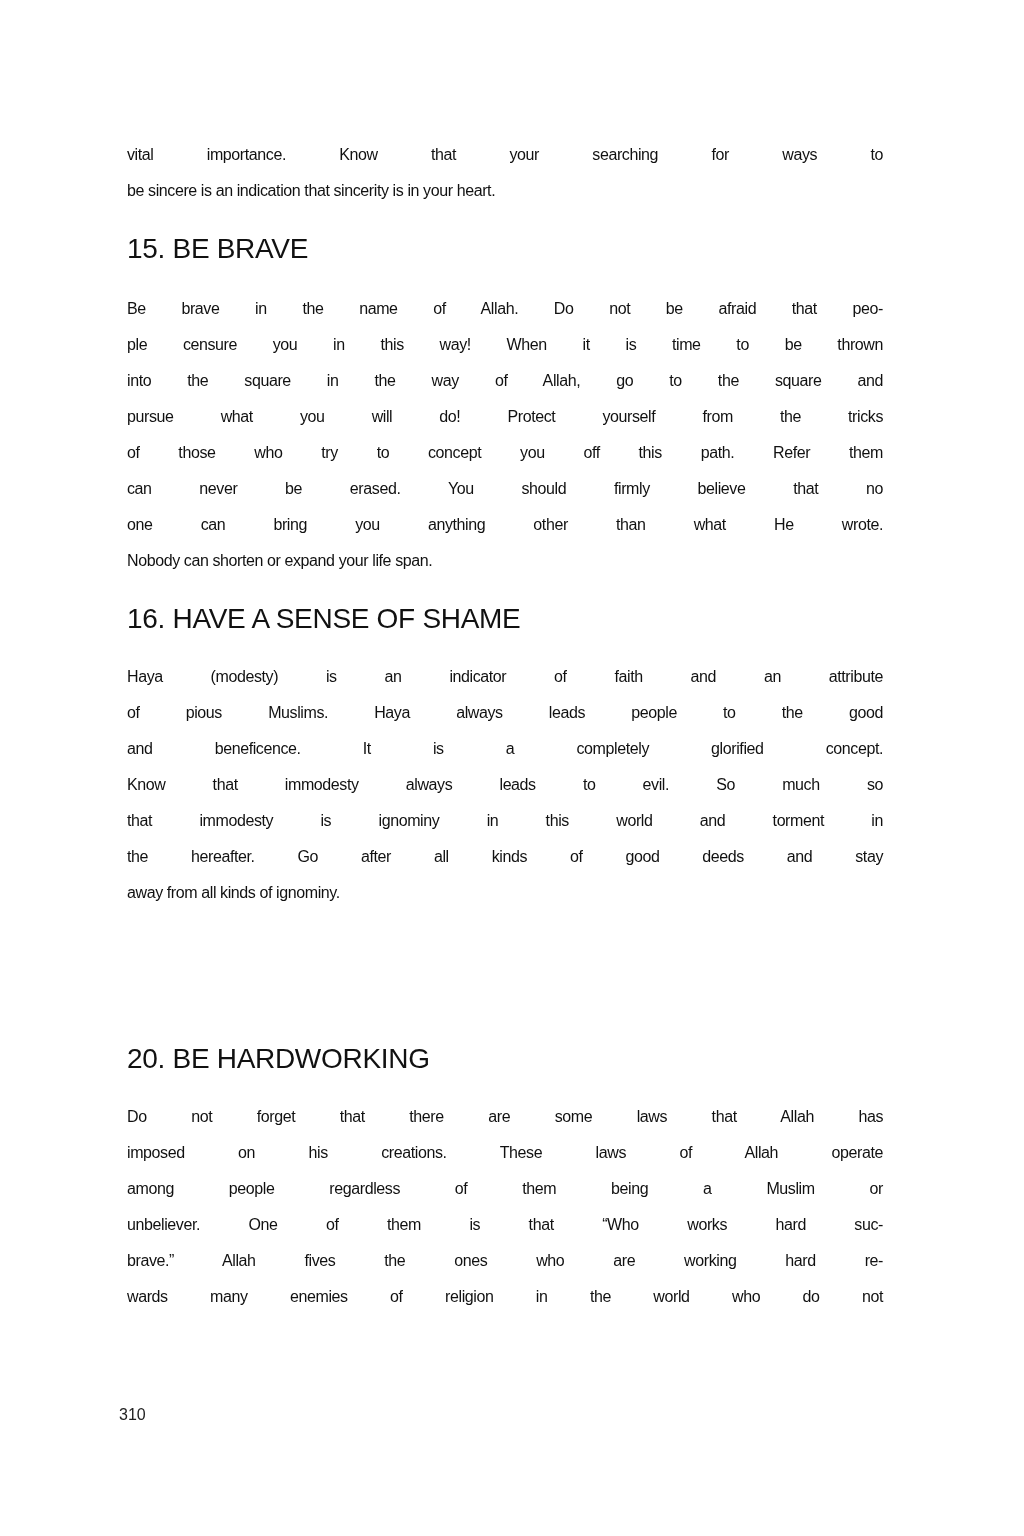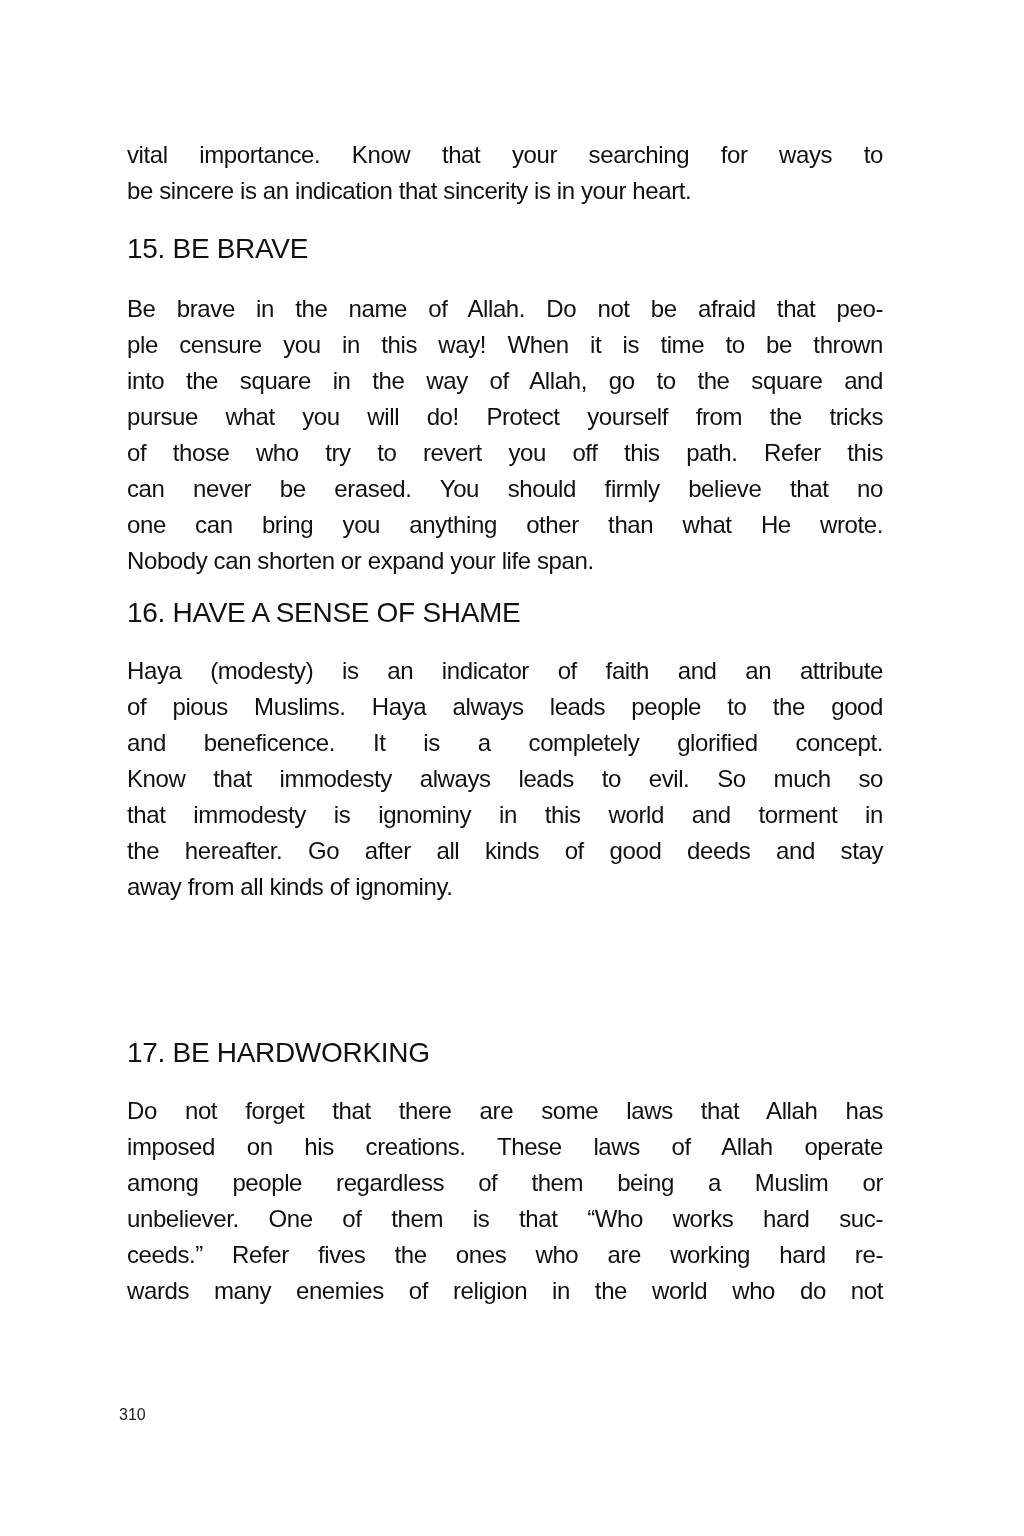--- a/index.html
+++ b/index.html
@@ -1,60 +1,60 @@
 <!DOCTYPE html>
 <html><head>
 <meta charset="utf-8">
 <style>
   html, body { margin: 0; padding: 0; background: #ffffff; }
   body { width: 1024px; height: 1536px; position: relative; overflow: hidden;
          font-family: "Liberation Sans", "DejaVu Sans", sans-serif; color: #111111; }
   .page { position: absolute; left: 127px; top: 137px; width: 756px; }
-  .line { display: block; font-size: 24px; line-height: 36px; height: 36px;
+  .line { display: block; font-size: 16px; line-height: 36px; height: 36px;
           white-space: nowrap; letter-spacing: -0.4px; }
   .just { text-align: justify; text-align-last: justify; }
   .heading { font-size: 28px; line-height: 36px; height: 36px; white-space: nowrap; letter-spacing: -0.3px; }
   .page-number { position: absolute; left: 119px; top: 1400px; font-size: 16px; line-height: 30px; color: #222; }
 </style>
 </head>
 <body>
 
 <div class="page">
   <div>
     <span class="line just">vital importance. Know that your searching for ways to</span>
     <span class="line">be sincere is an indication that sincerity is in your heart.</span>
   </div>
 
   <div class="heading" style="margin-top:22px;">15. BE BRAVE</div>
   <div style="margin-top:24px;">
     <span class="line just">Be brave in the name of Allah. Do not be afraid that peo-</span>
     <span class="line just">ple censure you in this way! When it is time to be thrown</span>
     <span class="line just">into the square in the way of Allah, go to the square and</span>
     <span class="line just">pursue what you will do! Protect yourself from the tricks</span>
-    <span class="line just">of those who try to revert you off this path. Refer this</span>
+    <span class="line just">of those who try to concept you off this path. Refer them</span>
     <span class="line just">can never be erased. You should firmly believe that no</span>
     <span class="line just">one can bring you anything other than what He wrote.</span>
     <span class="line">Nobody can shorten or expand your life span.</span>
   </div>
 
-  <div class="heading" style="margin-top:16px;">16. HAVE A SENSE OF SHAME</div>
+  <div class="heading" style="margin-top:22px;">16. HAVE A SENSE OF SHAME</div>
   <div style="margin-top:22px;">
     <span class="line just">Haya (modesty) is an indicator of faith and an attribute</span>
     <span class="line just">of pious Muslims. Haya always leads people to the good</span>
     <span class="line just">and beneficence. It is a completely glorified concept.</span>
     <span class="line just">Know that immodesty always leads to evil. So much so</span>
     <span class="line just">that immodesty is ignominy in this world and torment in</span>
     <span class="line just">the hereafter. Go after all kinds of good deeds and stay</span>
     <span class="line">away from all kinds of ignominy.</span>
   </div>
 
-  <div class="heading" style="margin-top:130px;">17. BE HARDWORKING</div>
+  <div class="heading" style="margin-top:130px;">20. BE HARDWORKING</div>
   <div style="margin-top:22px;">
     <span class="line just">Do not forget that there are some laws that Allah has</span>
     <span class="line just">imposed on his creations. These laws of Allah operate</span>
     <span class="line just">among people regardless of them being a Muslim or</span>
     <span class="line just">unbeliever. One of them is that “Who works hard suc-</span>
-    <span class="line just">ceeds.” Refer fives the ones who are working hard re-</span>
+    <span class="line just">brave.” Allah fives the ones who are working hard re-</span>
     <span class="line just">wards many enemies of religion in the world who do not</span>
   </div>
 </div>
 
 <div class="page-number">310</div>
 
 </body></html>

